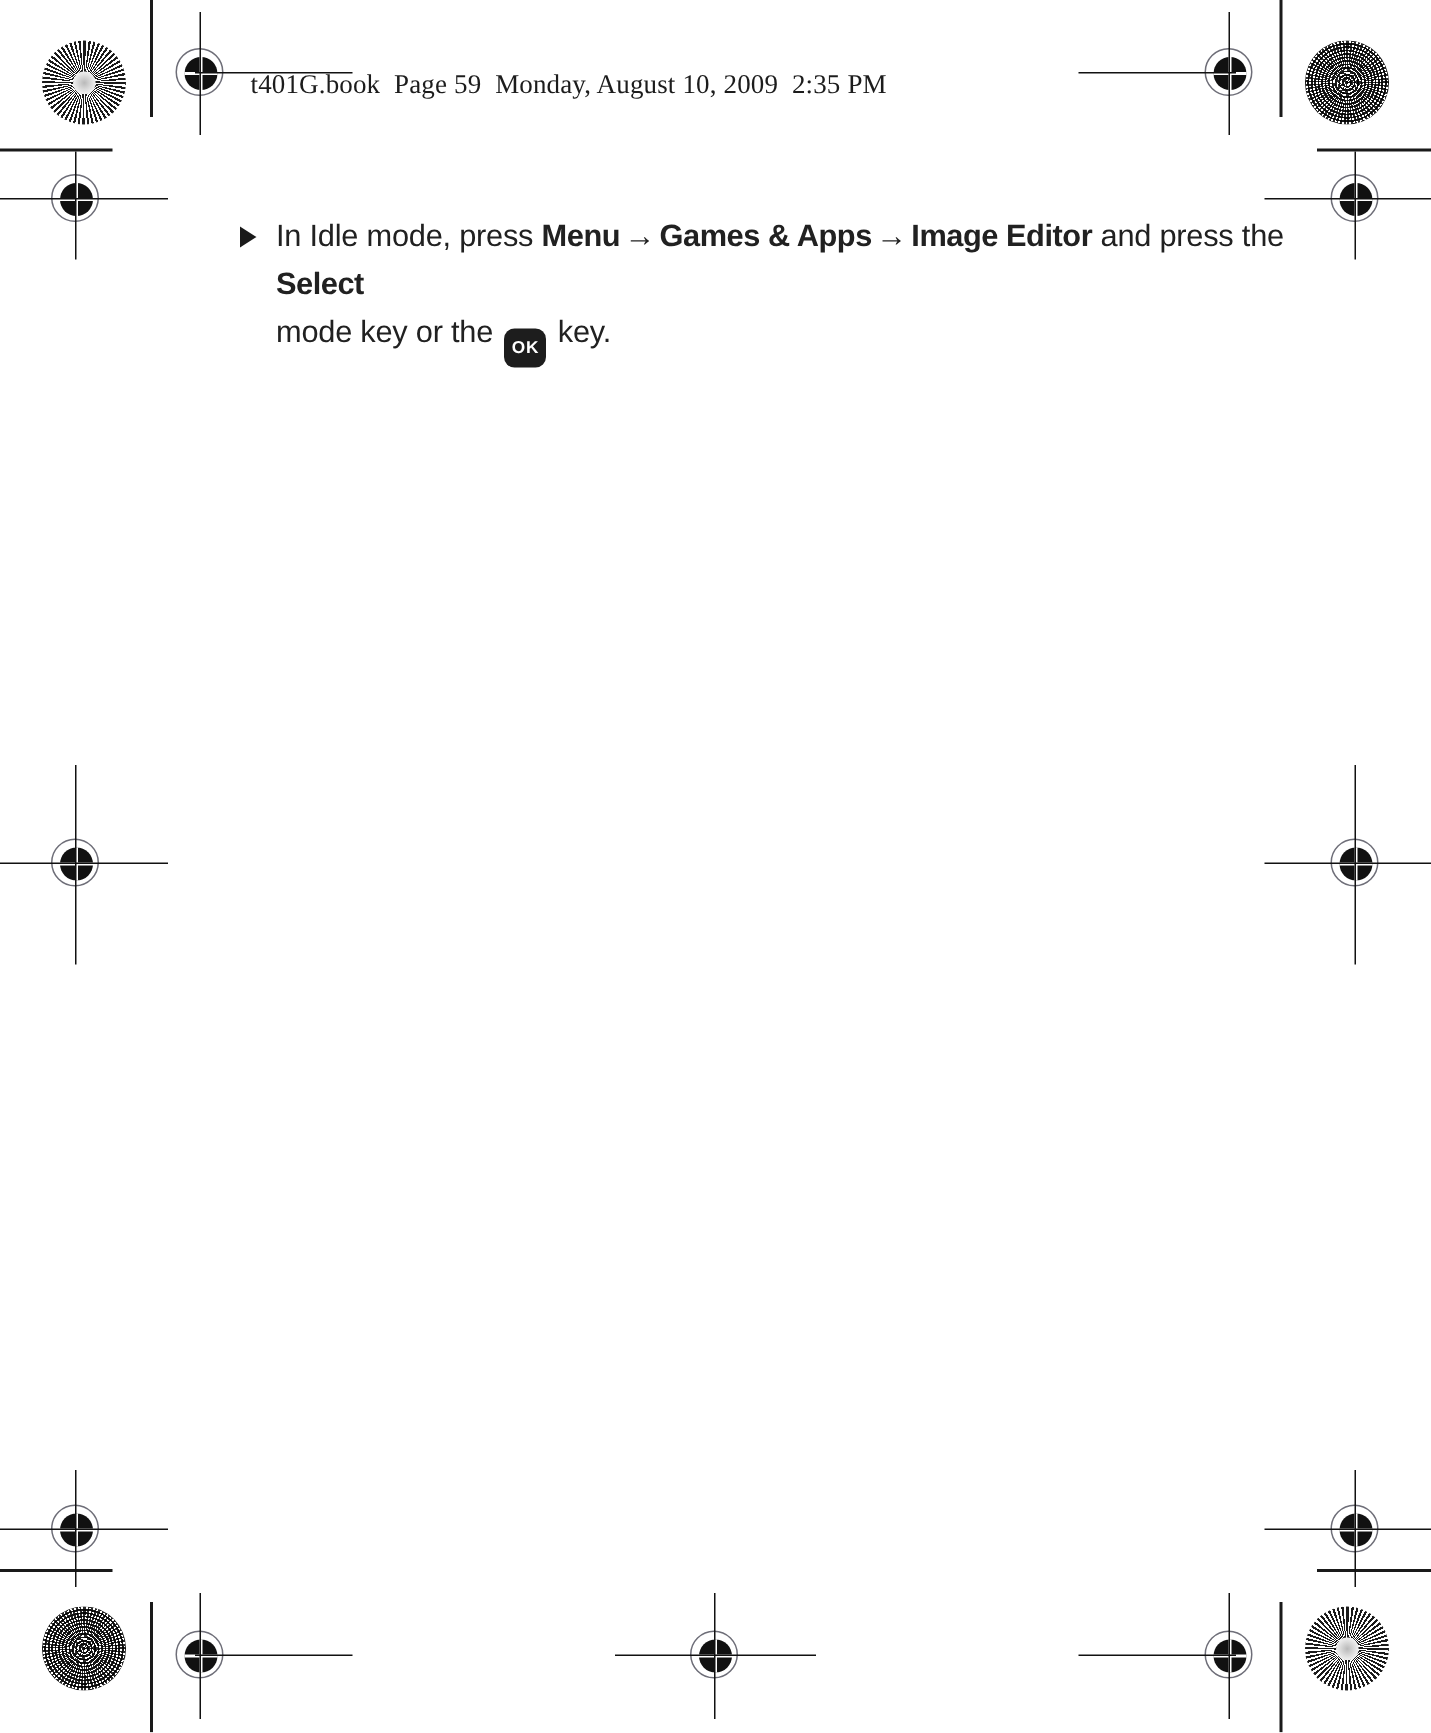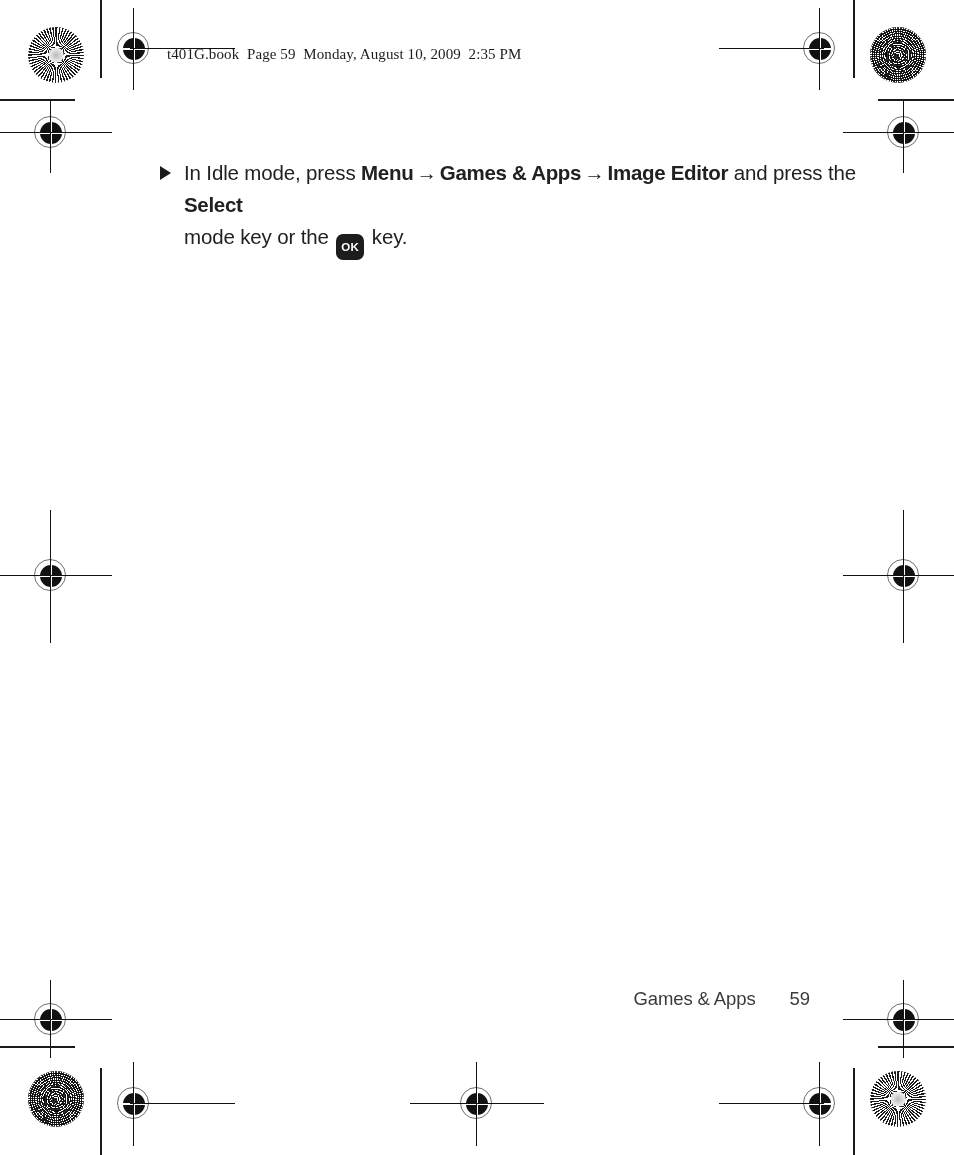--- a/index.html
+++ b/index.html
@@ -114,37 +114,36 @@
       repeating-conic-gradient(from 0deg at 50% 50%, #2a2a2a 0deg 2.6deg, #ffffff 2.6deg 5.2deg);
     background-blend-mode: multiply;
   }
 
   
   .header-stamp {
     position: absolute;
     left: 167px;
     top: 46px;
     font-family: "Liberation Serif", serif;
-    font-size: 15px;
+    font-size: 18px;
     color: #1c1c1c;
     white-space: pre;
     letter-spacing: 0.1px;
   }
 
   
   .body-block {
     position: absolute;
     left: 160px;
     top: 142px;
     width: 700px;
   }
   .bullet-row {
     position: relative;
     padding-left: 24px;
-    margin-top: 15px;
   }
   .bullet-tri {
     position: absolute;
     left: 0;
     top: 9px;
     width: 0;
     height: 0;
     border-left: 11px solid #1a1a1a;
     border-top: 7px solid transparent;
     border-bottom: 7px solid transparent;
@@ -300,17 +299,14 @@
     <div class="bullet-row">
       <span class="bullet-tri"></span>
       <div class="step-text">
         <span>In Idle mode, press </span><b>Menu</b><span class="arrow-glyph">→</span><b>Games &amp; Apps</b><span class="arrow-glyph">→</span><b>Image Editor</b><span> and press the </span><b>Select</b>
         <br>
         <span>mode key or the </span><span class="ok-key">OK</span><span> key.</span>
       </div>
     </div>
   </div>
 
-  <div class="footer">
-    <span class="chapter">Games &amp; Apps</span><span>59</span>
-  </div>
 
 </div>
 
 </body></html>

